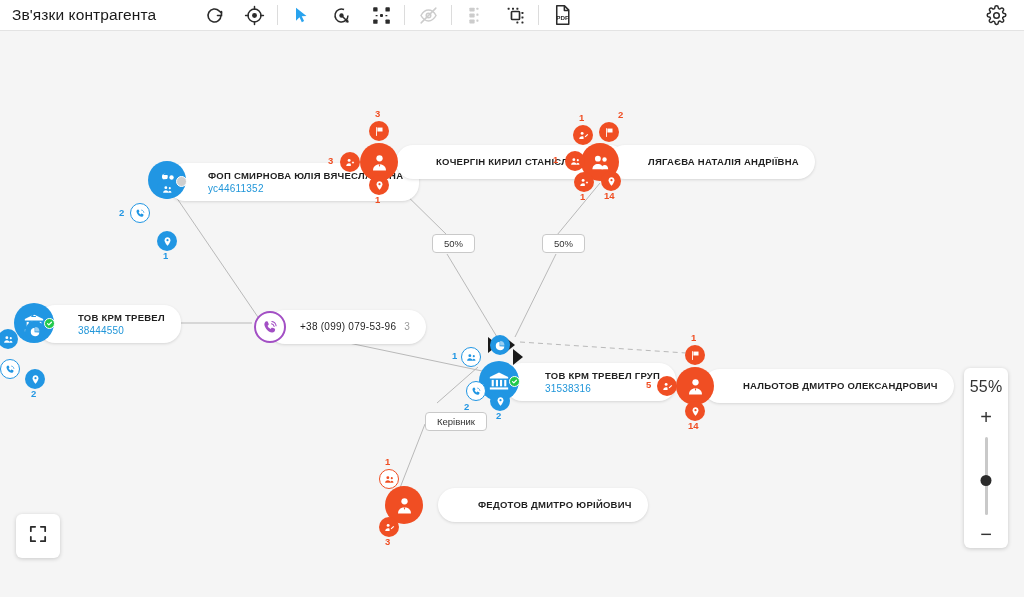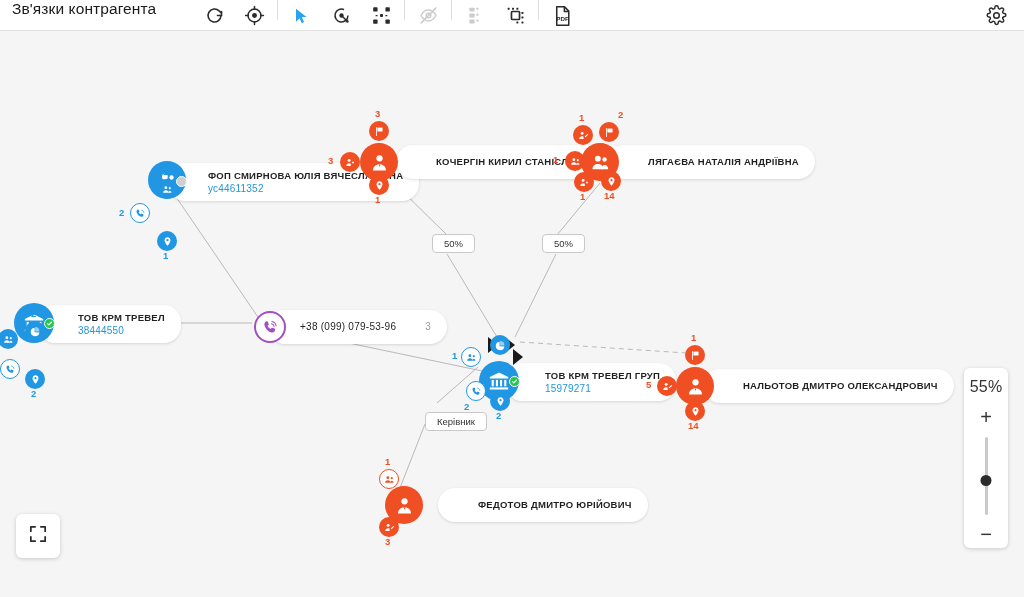--- a/index.html
+++ b/index.html
@@ -7,21 +7,21 @@
   body {
     font-family: "Liberation Sans", sans-serif;
     background:#f5f5f5;
     color:#222;
     -webkit-font-smoothing:antialiased;
   }
 
   
   .toolbar{
     position:absolute; left:0; top:0; width:1024px; height:31px;
-    background:#ffffff; display:flex; 
+    background:#ffffff; display:flex; align-items:center;
     border-bottom:1px solid #e3e3e3;
     z-index:40;
   }
   .app-title{
     font-size:15.5px; color:#1a1a1a; margin-left:12px; white-space:nowrap;
     letter-spacing:.1px;
   }
   .tb-btn{
     width:40px; height:31px; display:flex; align-items:center; justify-content:center;
     cursor:pointer;
@@ -42,21 +42,21 @@
   .pill{
     position:absolute; height:34px; border-radius:17px; background:#ffffff;
     display:flex; flex-direction:column; justify-content:center;
     padding:0 16px 0 40px; white-space:nowrap;
     box-shadow:0 1px 3px rgba(0,0,0,.13);
   }
   .pill.two{ height:38px; }
   .pill-title{ font-size:9.5px; font-weight:700; letter-spacing:.25px; color:#1f1f1f; line-height:12px;}
   .pill-sub{ font-size:10px; color:#2196d9; line-height:13px; letter-spacing:.2px;}
   .pill-count{ font-size:10px; color:#9b9b9b; margin-left:8px;}
-  .pill-row{ display:flex; gap:21px;}
+  .pill-row{ display:flex; }
   .pill-row .pill-title{ font-size:9.5px; }
 
   
   .circ{
     position:absolute; border-radius:50%;
     display:flex; align-items:center; justify-content:center;
     z-index:6;
   }
   .circ.blue{ background:#2196e3; }
   .circ.orange{ background:#f04e23; }
@@ -471,21 +471,21 @@
         <path d="M12 2.6c-3.6 0-6.4 2.8-6.4 6.4 0 4.8 6.4 12.4 6.4 12.4s6.4-7.6 6.4-12.4c0-3.6-2.8-6.4-6.4-6.4Z"></path>
         <circle cx="12" cy="9" r="2.4" fill="#f04e23"></circle>
       </svg>
     </div>
     <div class="num orange" style="left:604px; top:160px;">14</div>
   </div>
 
   <div class="node">
     <div class="pill two" style="left:505px; top:332px;">
       <div class="pill-title">ТОВ КРМ ТРЕВЕЛ ГРУП</div>
-      <div class="pill-sub">15979271</div>
+      <div class="pill-sub">31538316</div>
     </div>
     <div class="circ blue" style="left:479px; top:330px; width:40px; height:40px;">
       <svg width="22" height="22" viewBox="0 0 24 24" fill="#fff">
         <path d="M12 2.8 22 7.6v1.8H2V7.6Z"></path>
         <rect x="4" y="10.8" width="2.3" height="7"></rect>
           <rect x="8.6" y="10.8" width="2.3" height="7"></rect>
         <rect x="13.1" y="10.8" width="2.3" height="7"></rect>
           <rect x="17.7" y="10.8" width="2.3" height="7"></rect>
         <rect x="2" y="19" width="20" height="2.3"></rect>
       </svg>

